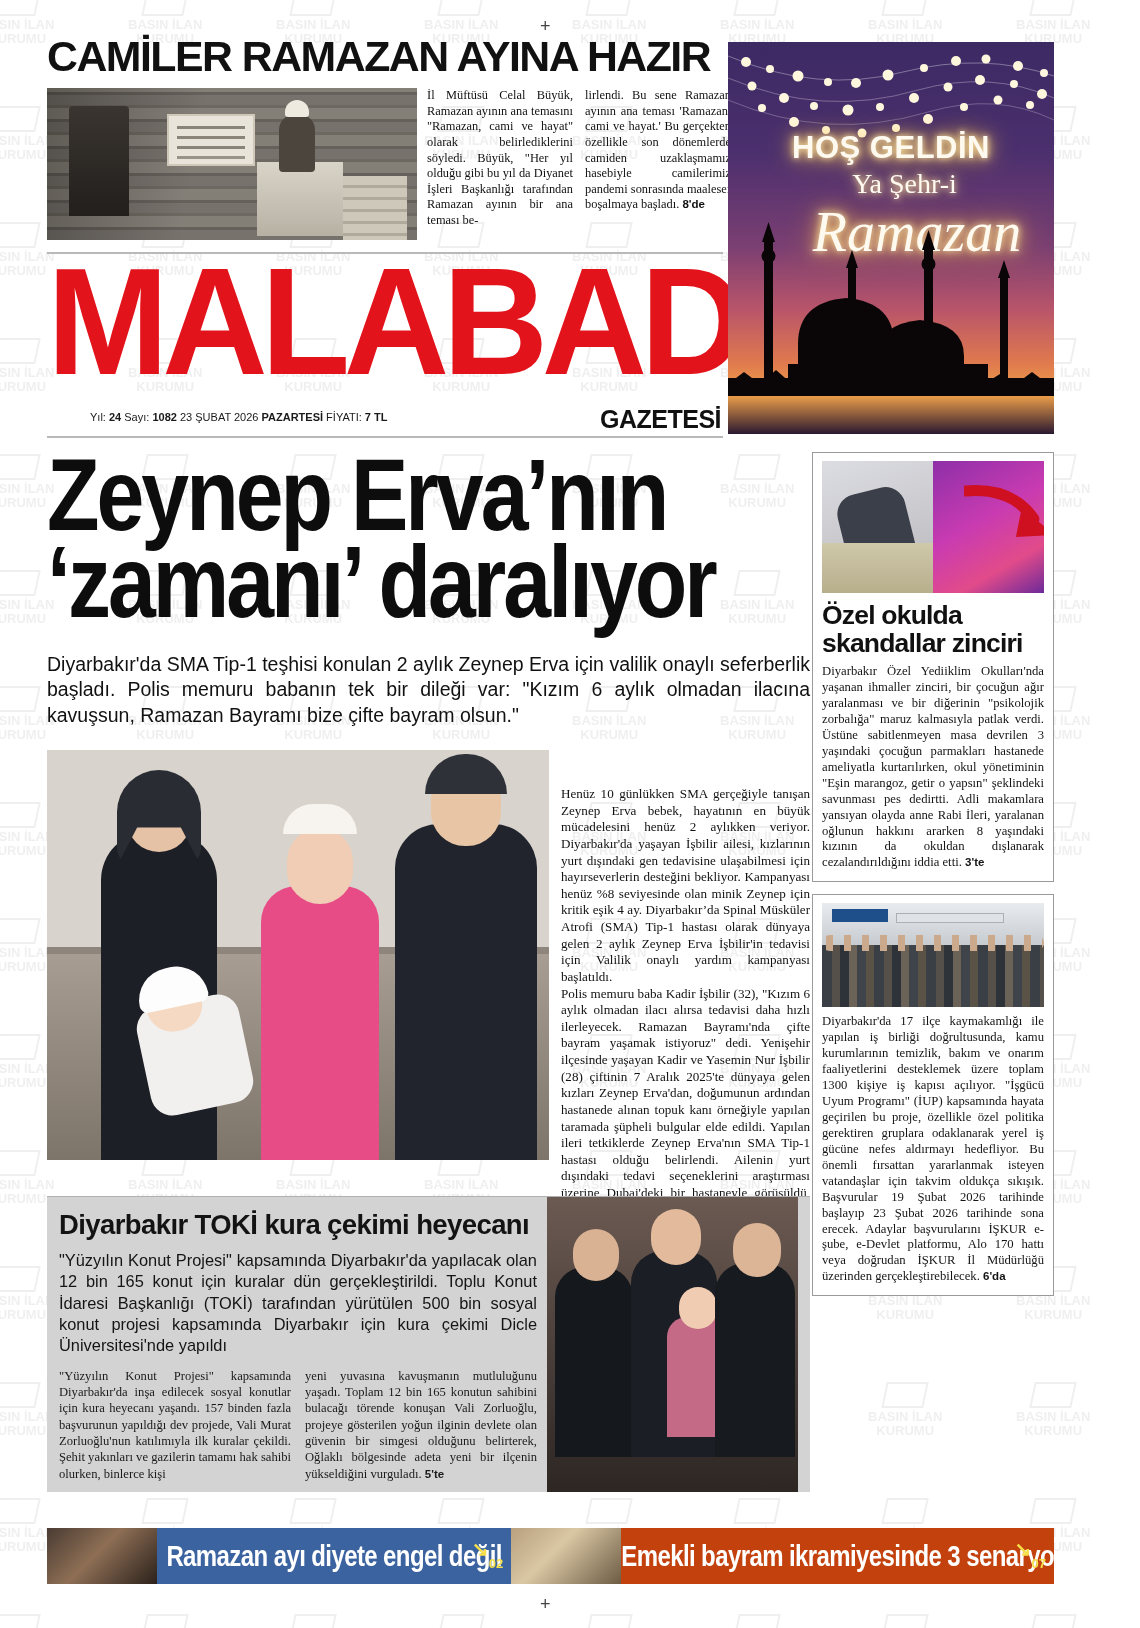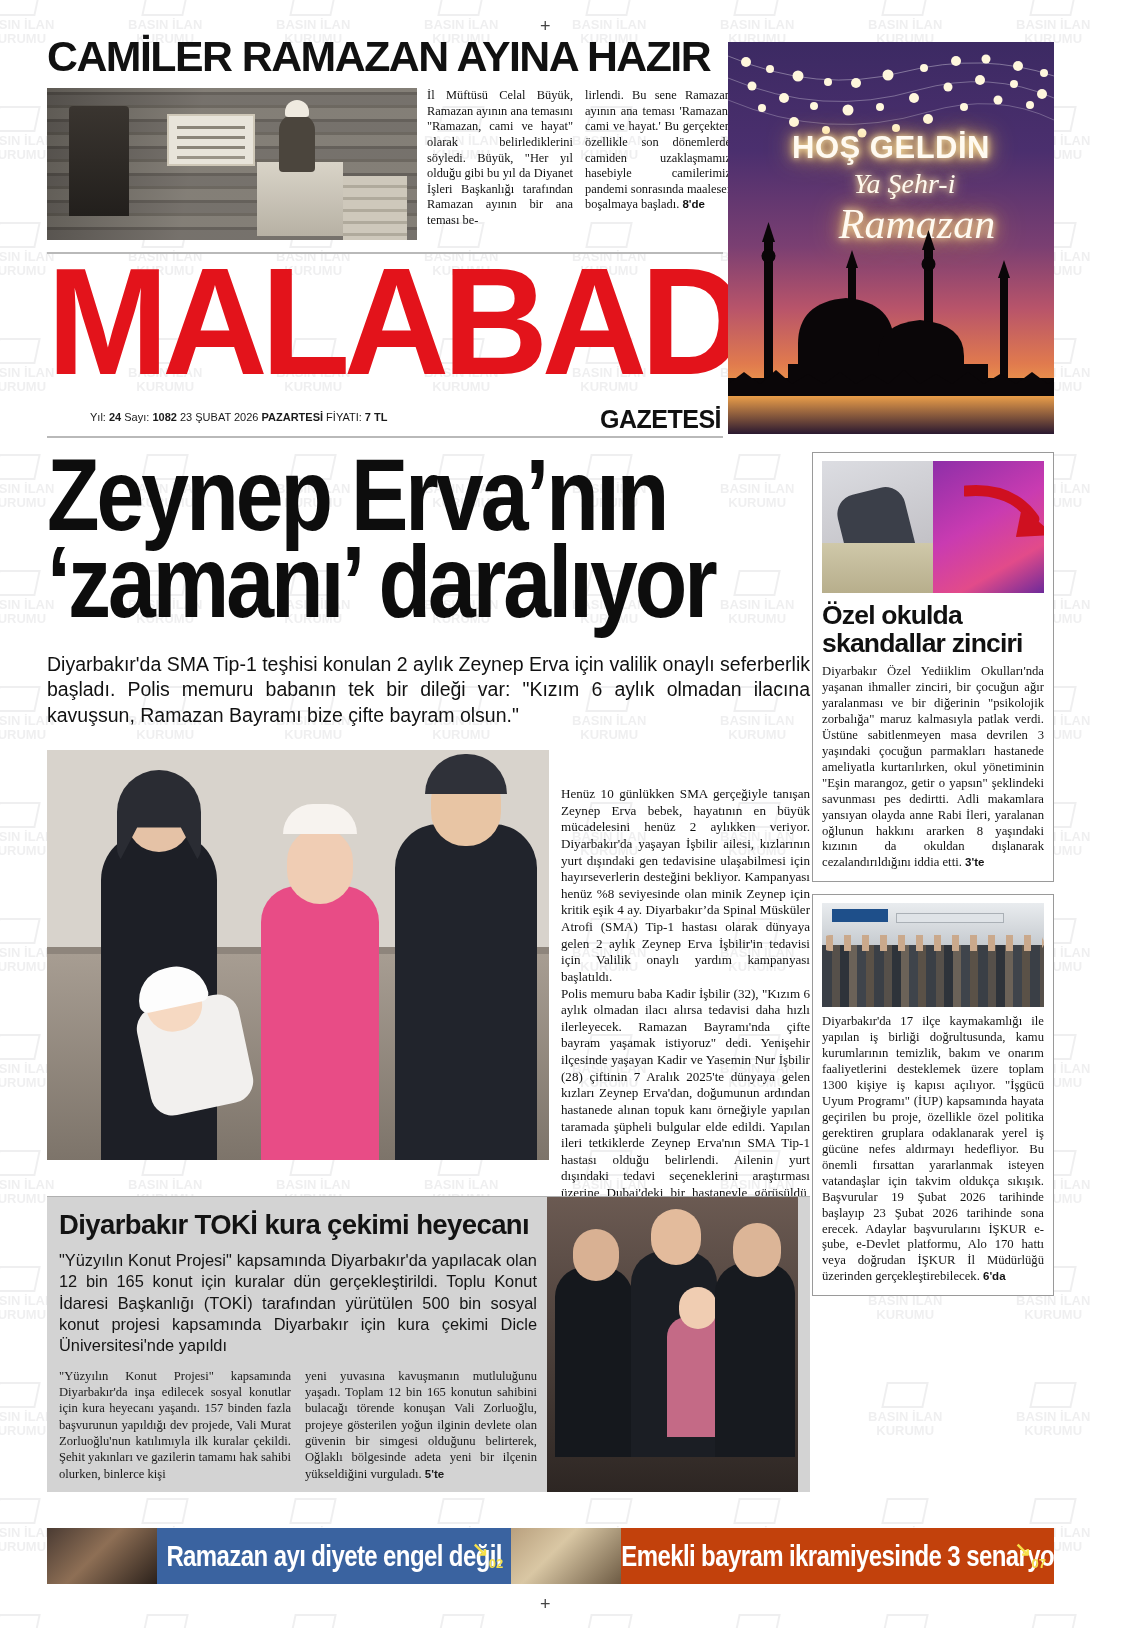--- a/index.html
+++ b/index.html
@@ -198,32 +198,31 @@
     font-weight: bold;
     font-size: 31px;
     letter-spacing: 0.5px;
     color: #fffaf0;
     text-shadow: 0 0 6px #ffe9a8, 0 0 14px #ffd36b, 0 0 26px #ffbb3d;
   }
   .neon2 {
     position: absolute; left: 0; right: 0; top: 126px;
     text-align: center;
     font-family: "Liberation Serif", serif;
-    font-style: italic;
     font-size: 28px;
     color: #fffaf0;
     text-shadow: 0 0 6px #ffe9a8, 0 0 14px #ffd36b;
     padding-left: 27px;
   }
   .neon3 {
     position: absolute; left: 0; right: 0; top: 158px;
     text-align: center;
     font-family: "Liberation Serif", serif;
     font-style: italic;
-    font-size: 42px;
+    font-size: 56px;
     color: #fffaf0;
     text-shadow: 0 0 7px #ffe9a8, 0 0 16px #ffd36b, 0 0 30px #ffae2e;
     padding-left: 52px;
   }
   .skyline { position: absolute; left: 0; right: 0; bottom: 38px; height: 180px; }
   .prayer-bar {
     position: absolute; left: 0; right: 0; bottom: 0;
     height: 40px;
     background: #080608;
     display: flex;

